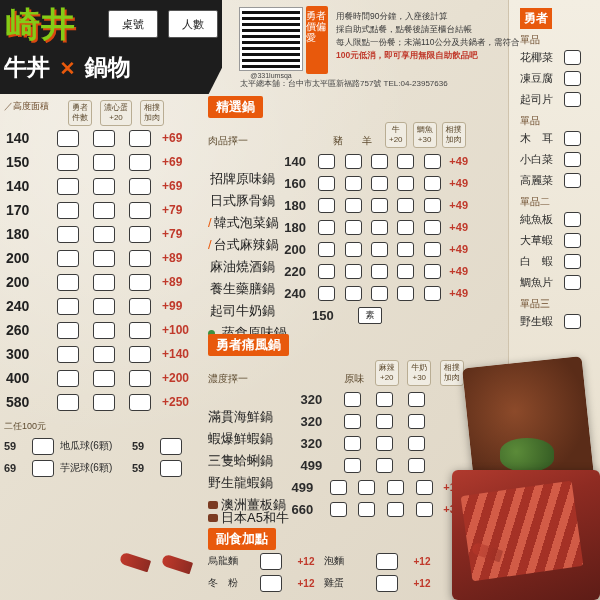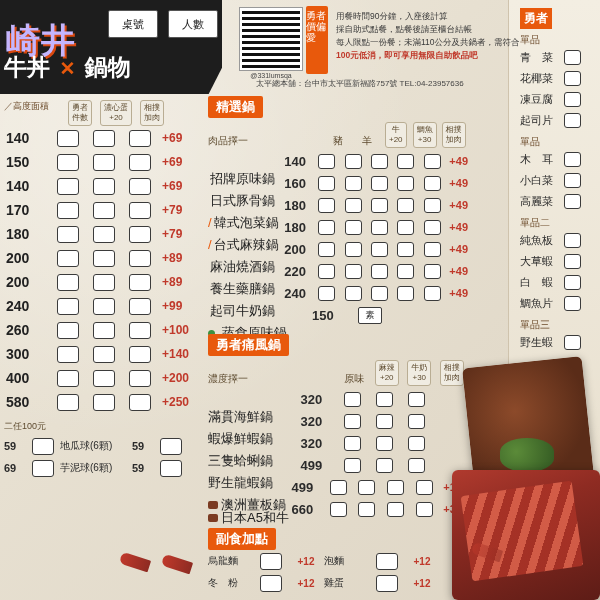--- a/index.html
+++ b/index.html
@@ -16,40 +16,40 @@
   }
   
   .box{display:inline-block;background:#fff;border:1px solid #3b3b3b;border-radius:3px;}
   .chk{width:15px;height:13px;}
   .chk-lg{width:20px;height:15px;}
 
   
   .hdr{position:absolute;left:0;top:0;width:222px;height:94px;
        background:#1d1d1d;color:#fff;
        clip-path:polygon(0 0,100% 0,100% 72%,94% 100%,0 100%);}
-  .logo{position:absolute;left:6px;top:18px;font-size:34px;font-weight:bold;letter-spacing:1px;
-        color:#c4b5fd;text-shadow:2px 2px 0 #d9480f;text-align:center;}
+  .logo{position:absolute;left:6px;top:2px;font-size:34px;font-weight:bold;letter-spacing:1px;
+        color:#84cc16;text-shadow:2px 2px 0 #d9480f;text-align:center;}
   .sub{position:absolute;left:4px;top:52px;font-size:23px;font-weight:bold;color:#fff;}
   .sub .x{color:#e8590c;font-size:19px;margin:0 3px;}
   .hdr-fields{position:absolute;left:108px;top:10px;display:flex;gap:10px;}
   .field{width:48px;height:26px;background:#fff;border:1px solid #555;border-radius:2px;
          color:#222;font-size:11px;text-align:center;line-height:26px;}
 
   
   .qr-wrap{position:absolute;left:240px;top:8px;width:62px;}
   .qr{width:58px;height:58px;background:
       repeating-linear-gradient(0deg,#111 0 3px,#fff 3px 6px),
       repeating-linear-gradient(90deg,#111 0 3px,rgba(255,255,255,0) 3px 6px);
       border:2px solid #fff;box-shadow:0 0 0 1px #999;}
   .qr-tag{font-size:7px;color:#444;margin-top:2px;text-align:center;}
   .brave-badge{position:absolute;left:306px;top:6px;width:22px;height:60px;background:#e8590c;
     color:#fff;font-size:10px;line-height:11px;text-align:left;padding:4px 0;border-radius:2px;}
   .notice{position:absolute;left:336px;top:10px;width:224px;font-size:8.5px;line-height:13px;color:#3a3a3a;}
   .notice .hot{color:#c0392b;font-weight:bold;}
-  .addr{position:absolute;left:240px;top:78px;font-size:8px;color:#444;margin-left:16px;}
+  .addr{position:absolute;left:240px;top:78px;font-size:8px;color:#444;}
 
   
   .leftcol{position:absolute;left:0;top:100px;width:196px;}
   .lhead{display:flex;font-size:9px;color:#6b4a2a;padding-left:4px;}
   .lhead .c1{width:58px;}
   .lhead .c2{width:36px;text-align:center;}
   .lhead .c3{width:36px;text-align:center;}
   .lhead .c4{width:36px;text-align:center;}
   .tagbox{display:inline-block;background:#f0ece2;border:1px solid #b9ad93;border-radius:3px;
           font-size:8px;line-height:10px;padding:2px 3px;text-align:center;color:#5d4a2e;}
@@ -623,24 +623,20 @@
           <div class="pp">+12</div>
         </div>
       </div>
   </div>
 
   <div class="right">
     <div class="rtitle">勇者</div>
     <div id="right-rows">
         <div class="rgrp">單品</div>
         <div class="rrow">
-          <div class="rn">青　菜</div>
-          <span class="box chk"></span>
-        </div>
-        <div class="rrow">
           <div class="rn">花椰菜</div>
           <span class="box chk"></span>
         </div>
         <div class="rrow">
           <div class="rn">凍豆腐</div>
           <span class="box chk"></span>
         </div>
         <div class="rrow">
           <div class="rn">起司片</div>
           <span class="box chk"></span>

